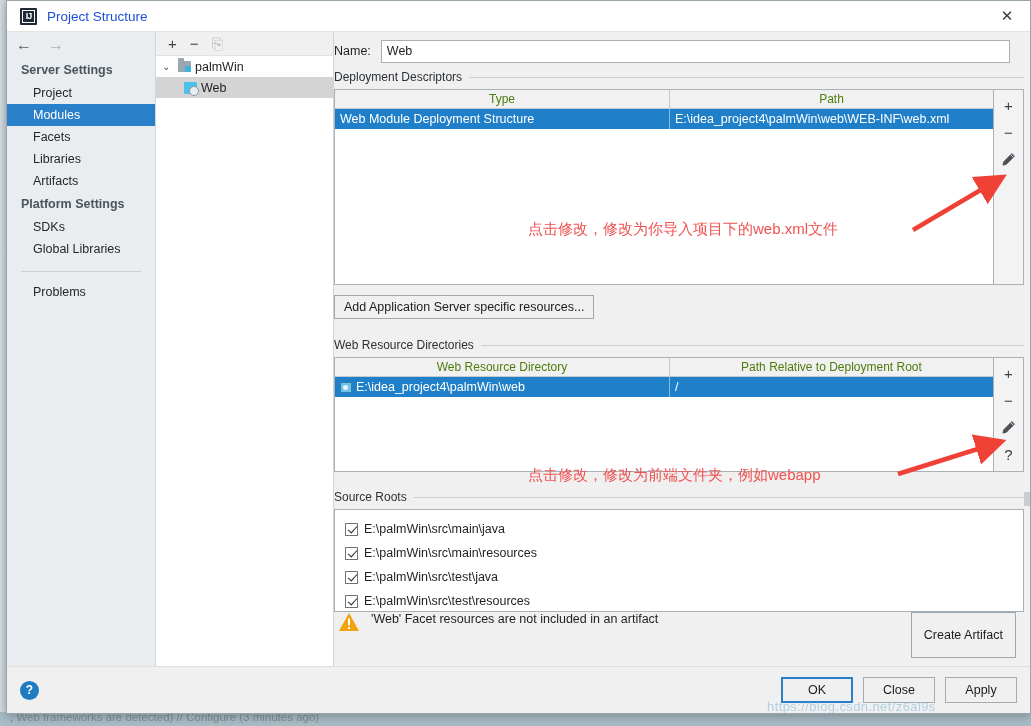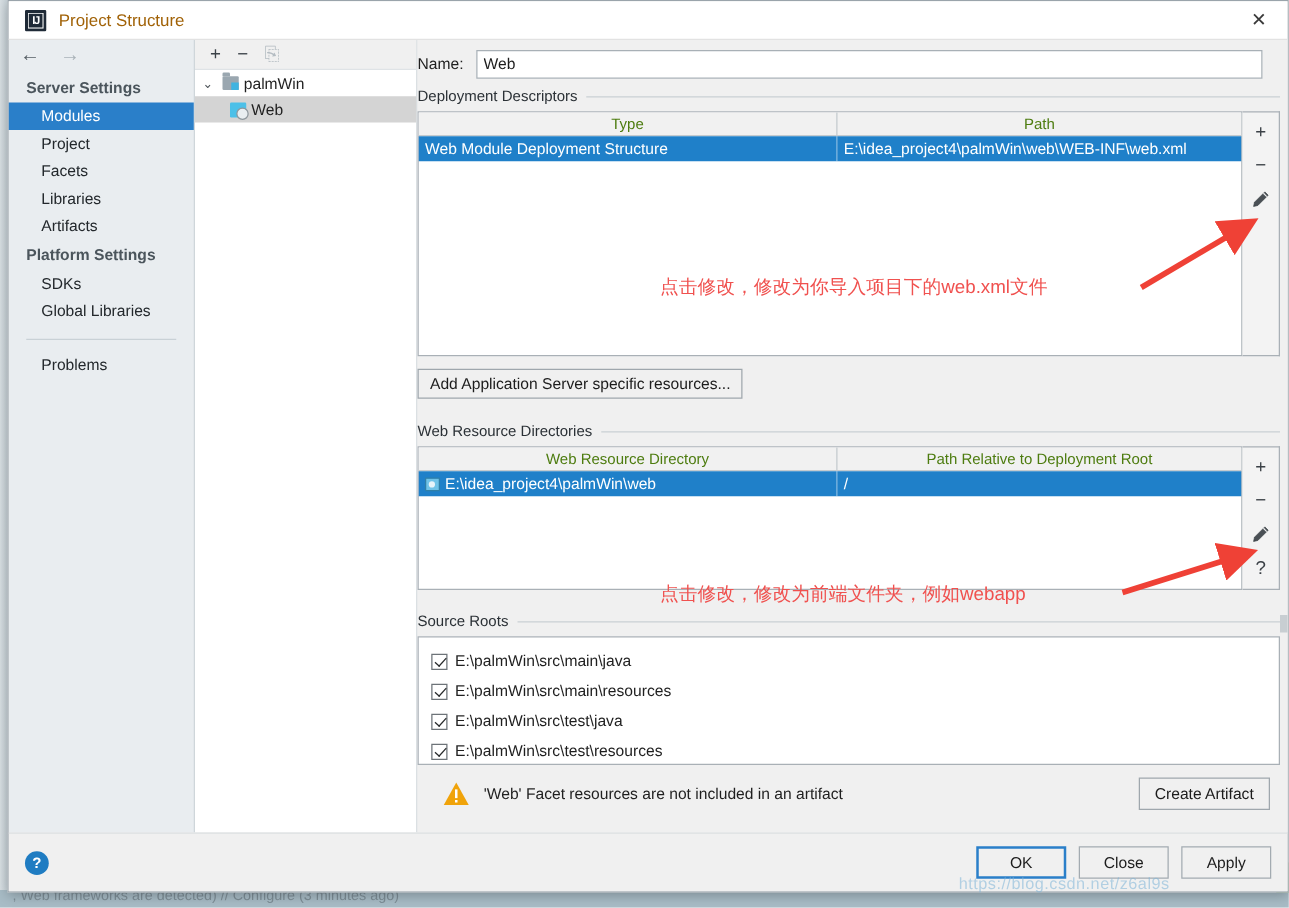--- a/index.html
+++ b/index.html
@@ -55,21 +55,21 @@
   }
   #app-icon {
     width: 17px; height: 17px; margin-left: 13px; margin-right: 10px;
     background: #1f2a37; border-radius: 1px;
     display: flex; align-items: center; justify-content: center;
     color: #fff; font-size: 9px; font-weight: bold; letter-spacing: -1px;
     font-family: "Liberation Sans", sans-serif;
     border: 2px solid #1f2a37;
     box-shadow: inset 0 0 0 1px #fff;
   }
-  #window-title { font-size: 13.5px; color: #a16207; }
+  #window-title { font-size: 13.5px; color: #1d4ed8; }
   #titlebar-spacer { flex: 1; }
   #close-button {
     width: 46px; height: 31px; display: flex;
     align-items: center; justify-content: center;
     font-size: 15px; color: #3a3a3a; cursor: pointer;
   }
 
   
   #dialog-body { flex: 1; display: flex; min-height: 0; }
 
@@ -223,21 +223,21 @@
     margin-right: 6px; position: relative; flex: 0 0 13px; cursor: pointer;
   }
   .sr-check.checked::after {
     content: ""; position: absolute; left: 3.5px; top: 0.5px;
     width: 4px; height: 8px; border: solid #26282a;
     border-width: 0 1.6px 1.6px 0; transform: rotate(42deg);
   }
 
   
   #warning-bar {
-    display: flex; align-items: center; height: 46px; gap: 11px; padding-left: 20px;
+    display: flex; height: 46px; gap: 11px; padding-left: 4px;
   }
   #warn-icon { width: 22px; height: 20px; position: relative; flex: 0 0 22px; }
   #warn-text { font-size: 12.5px; flex: 1; }
   #create-artifact-button { margin-right: 8px; padding: 5px 12px; }
 
   
   #footer {
     height: 47px; background: #f0f0f0; border-top: 1px solid #dcdfe1;
     display: flex; align-items: center; padding: 0 13px;
     flex: 0 0 47px; position: relative;
@@ -301,22 +301,22 @@
 
   <div id="dialog-body">
 
     <div id="left-nav">
       <div id="nav-arrows">
         <span class="nav-arrow back">←</span>
         <span class="nav-arrow fwd">→</span>
       </div>
 
       <div class="nav-group-title">Server Settings</div>
+      <div class="nav-item">Project</div>
       <div class="nav-item selected">Modules</div>
-      <div class="nav-item">Project</div>
       <div class="nav-item">Facets</div>
       <div class="nav-item">Libraries</div>
       <div class="nav-item">Artifacts</div>
 
       <div class="nav-group-title">Platform Settings</div>
       <div class="nav-item">SDKs</div>
       <div class="nav-item">Global Libraries</div>
 
       <div id="nav-divider"></div>
       <div class="nav-item">Problems</div>

